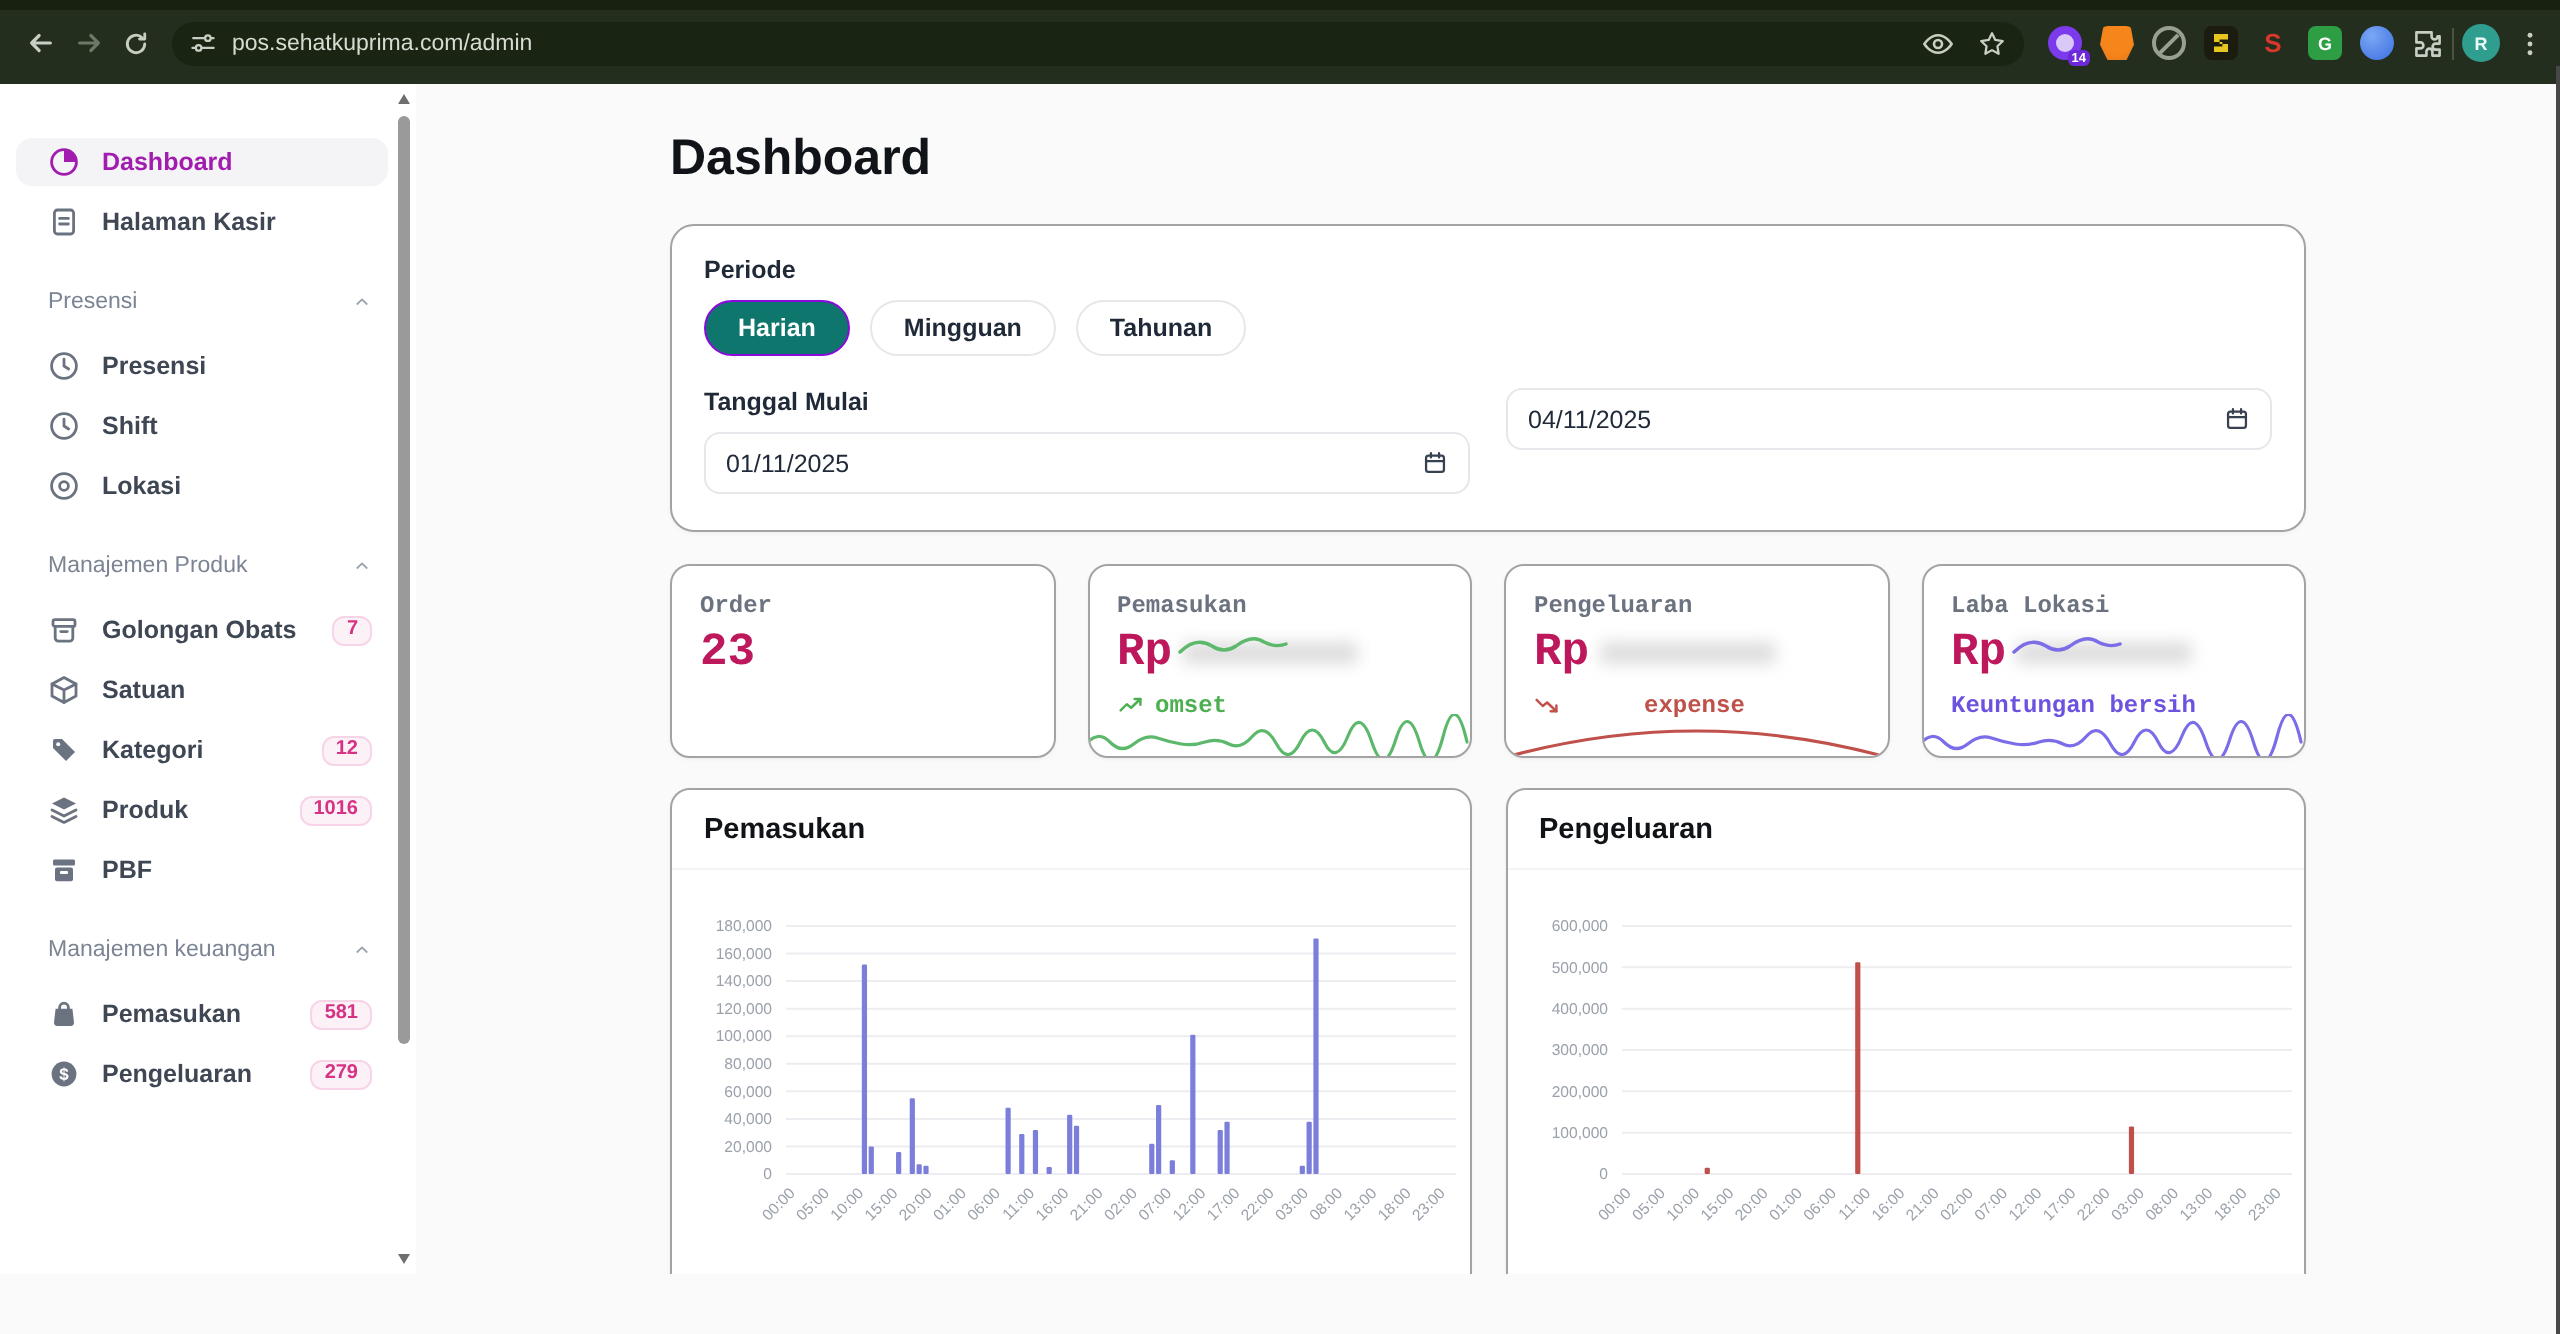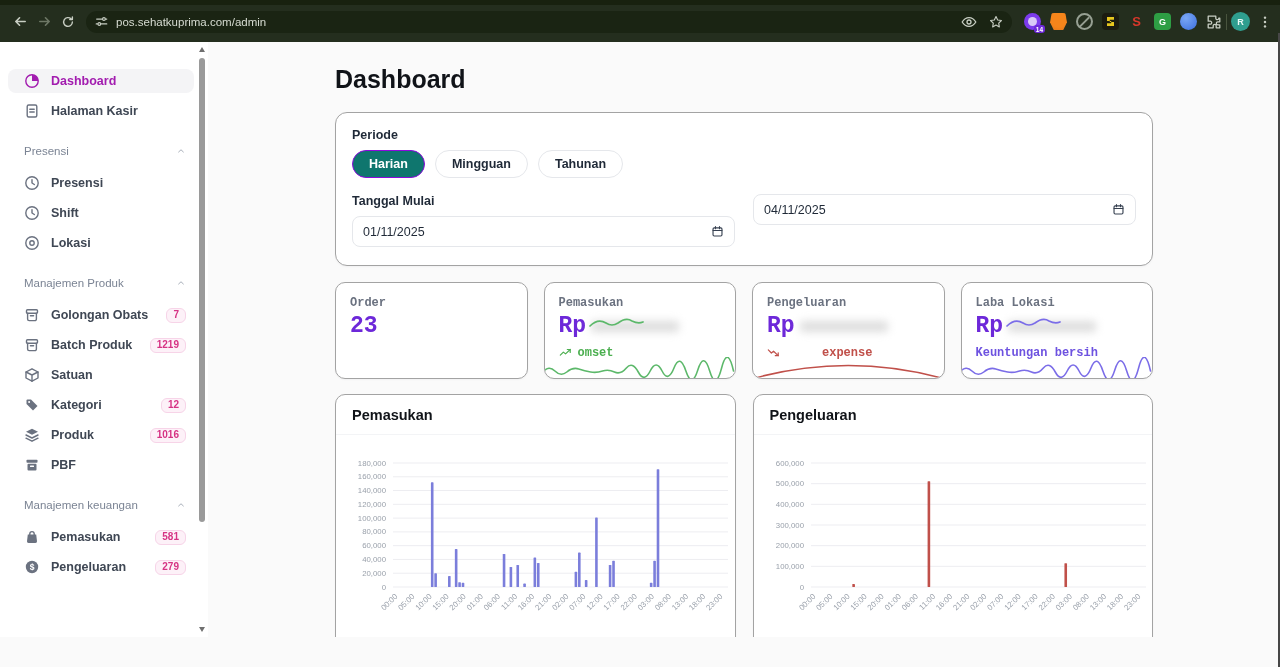--- a/index.html
+++ b/index.html
@@ -83,21 +83,21 @@
   .pbtn.active { background:#0f766e; border-color:#8b09dd; color:#fff; }
   .date-grid { display:grid; grid-template-columns:1fr 1fr; gap:18px; margin-top:16px; }
   .date-input { height:31px; border:1px solid #e5e7eb; border-radius:8px; display:flex;
                 align-items:center; padding:0 10px; font-size:12.5px; color:#1f2937; background:#fff;
                 cursor:text; }
   .date-input .cal { margin-left:auto; color:#374151; display:flex; }
 
   .stats { display:grid; grid-template-columns:repeat(4,1fr); gap:16px; margin-top:16px; }
   .stat-card { position:relative; height:97px; padding:13px 14px; overflow:hidden;font-family:Liberation Mono, monospace; }
   .stat-label { font-size:12px; color:#6b7280; font-weight:600; }
-  .stat-value { font-size:23px; font-weight:800; color:#6d28d9; margin-top:3px;
+  .stat-value { font-size:23px; font-weight:800; color:#be185d; margin-top:3px;
                 display:flex; align-items:center; gap:5px; }
   .redacted { position:relative; display:inline-flex; align-items:center; height:16px; }
   .blur-blob { display:inline-block; width:88px; height:11px; background:#dddddd; filter:blur(4px);
                border-radius:3px; }
   .scribble { position:absolute; left:-4px; top:-2px; }
   .stat-sub { margin-top:7px; font-size:12px; font-weight:600; display:flex; align-items:center; gap:5px; }
   .sparkline { position:absolute; left:0; right:0; bottom:-3px; height:24px; }
 
   .charts { display:grid; grid-template-columns:1fr 1fr; gap:17px; margin-top:15px; }
   .chart-card { height:340px; overflow:hidden; }
@@ -252,31 +252,20 @@
         <div class="side-item">
           <span class="s-ic">
             <svg width="16" height="16" viewBox="0 0 16 16" fill="none" stroke="currentColor" stroke-width="1.4" stroke-linecap="round" stroke-linejoin="round">
               <rect x="2.5" y="2.8" width="11" height="3.4" rx="1"></rect>
               <path d="M3.6 6.2v5.8A1.6 1.6 0 0 0 5.2 13.6h5.6a1.6 1.6 0 0 0 1.6-1.6V6.2"></path>
               <path d="M6.4 8.8h3.2"></path>
             </svg>
           </span>
           <span>Golongan Obats</span>
           <span class="side-badge">7</span>
-        </div>
-        <div class="side-item">
-          <span class="s-ic">
-            <svg width="16" height="16" viewBox="0 0 16 16" fill="none" stroke="currentColor" stroke-width="1.4" stroke-linecap="round" stroke-linejoin="round">
-              <rect x="2.5" y="2.8" width="11" height="3.4" rx="1"></rect>
-              <path d="M3.6 6.2v5.8A1.6 1.6 0 0 0 5.2 13.6h5.6a1.6 1.6 0 0 0 1.6-1.6V6.2"></path>
-              <path d="M6.4 8.8h3.2"></path>
-            </svg>
-          </span>
-          <span>Batch Produk</span>
-          <span class="side-badge">1219</span>
         </div>
         <div class="side-item">
           <span class="s-ic">
             <svg width="16" height="16" viewBox="0 0 16 16" fill="none" stroke="currentColor" stroke-width="1.4" stroke-linecap="round" stroke-linejoin="round">
               <path d="M8 1.8 14 5v6L8 14.2 2 11V5Z"></path>
               <path d="M2 5l6 3 6-3M8 8v6.2"></path>
             </svg>
           </span>
           <span>Satuan</span>
         </div>

